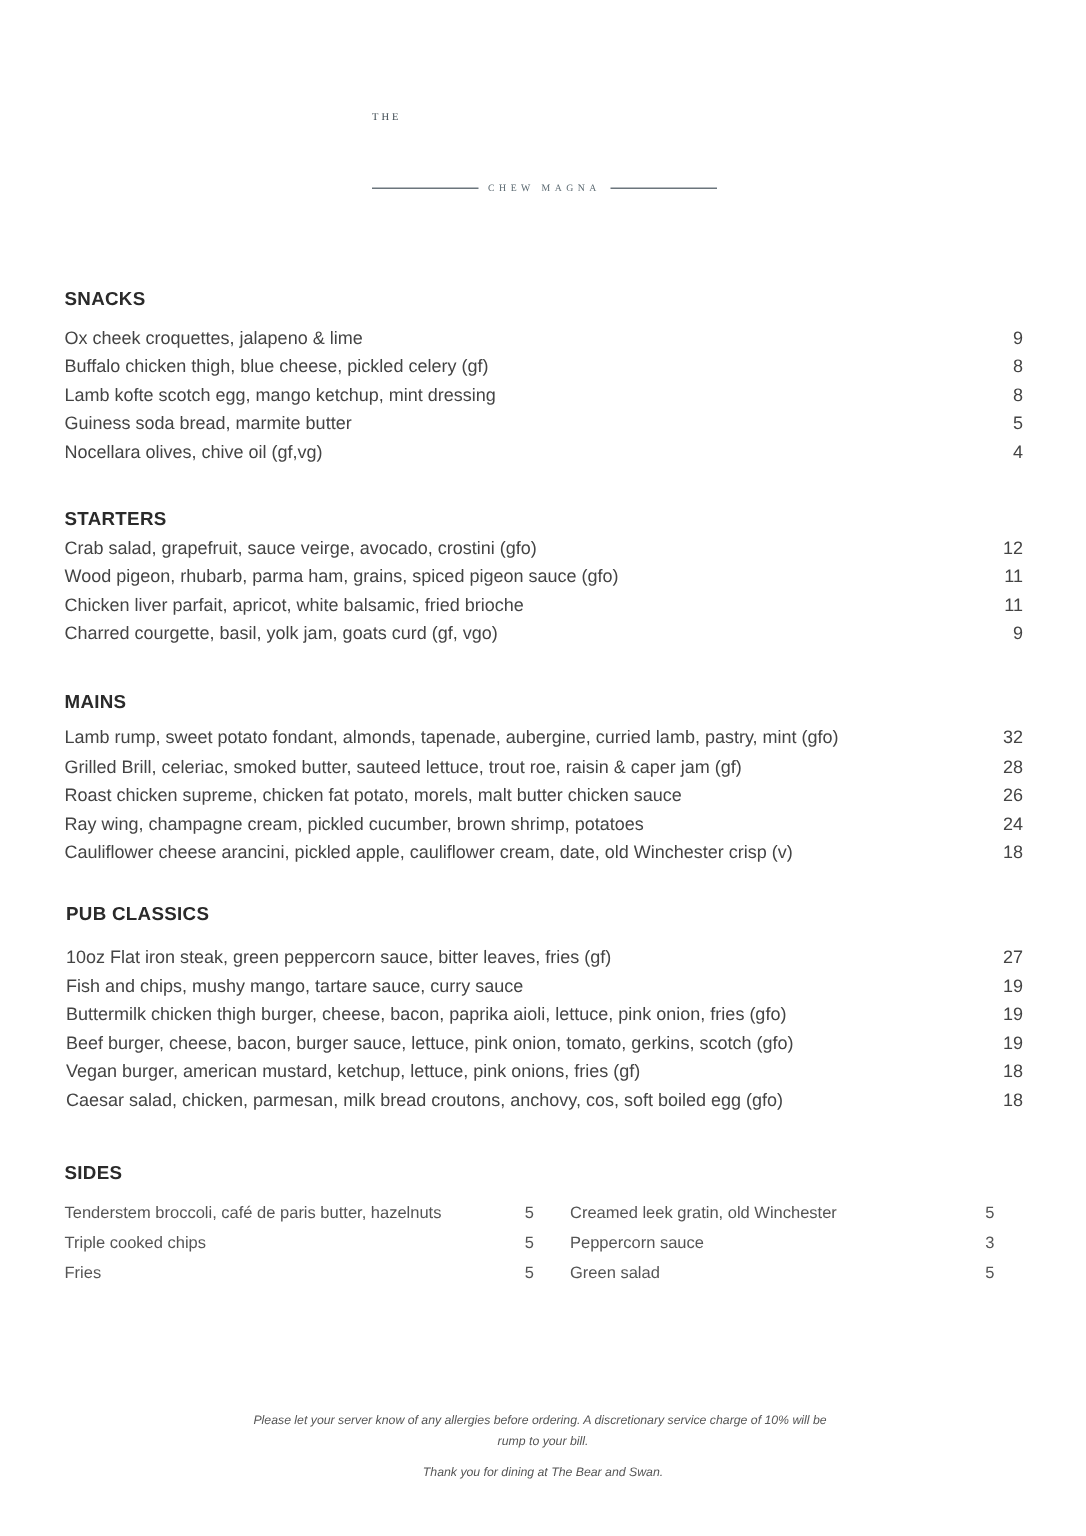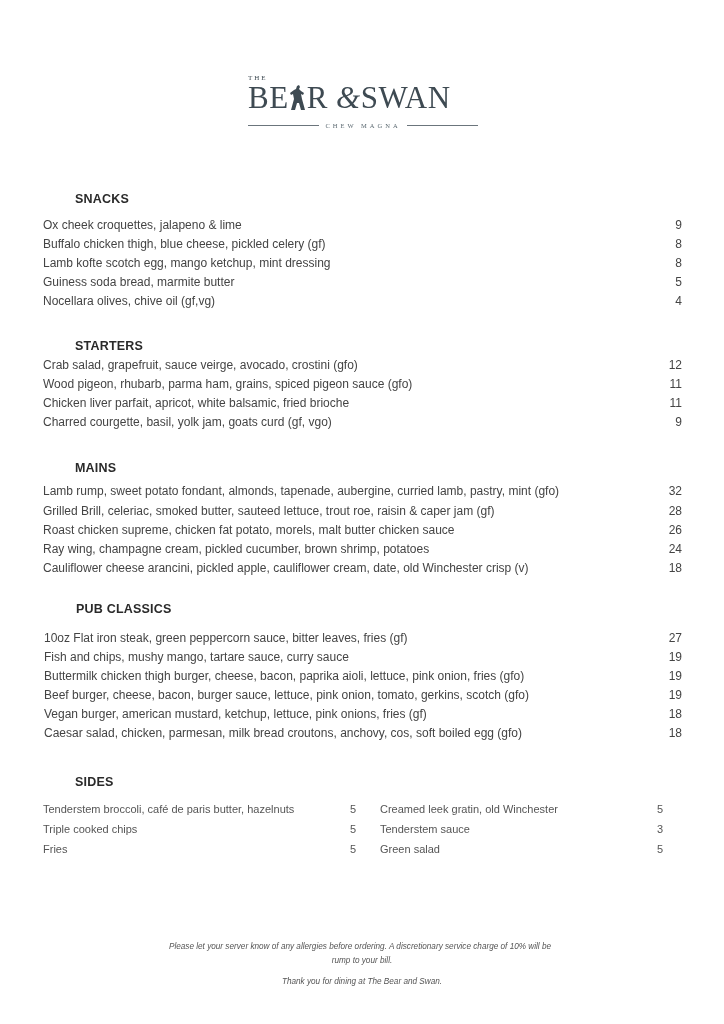--- a/index.html
+++ b/index.html
@@ -9,42 +9,36 @@
     
     .logo { position: absolute; left: 248px; top: 74px; width: 230px; height: 56px; text-align: left; color: #3e4a52; }
     .logo .the { position: absolute; left: 0; right: 0; top: 0; font-family: "Liberation Serif", "DejaVu Serif", serif; font-size: 7px; letter-spacing: 2px; }
     .logo .main { position: absolute; left: 0; right: 0; top: 7px; font-family: "Liberation Serif", "DejaVu Serif", serif; font-size: 31px; letter-spacing: 0.5px; line-height: 34px; white-space: nowrap; }
     .logo .main .bear-glyph { display: inline-block; width: 18px; height: 26px; vertical-align: -3px; }
     .logo .sub-row { position: absolute; left: 0; right: 0; top: 46px; height: 10px; display: flex; align-items: center; }
     .logo .rule { flex: 1; height: 1px; background: #6b757c; }
     .logo .sub { font-family: "Liberation Serif", "DejaVu Serif", serif; font-size: 6.5px; letter-spacing: 3px; padding: 0 6px; color: #5a6870; }
 
     
-    .section-title { position: absolute; left: 43px; font-size: 12.5px; font-weight: bold; color: #2a2a2a; letter-spacing: 0.2px; margin-left: 32px; }
+    .section-title { position: absolute; left: 43px; font-size: 12.5px; font-weight: bold; color: #2a2a2a; letter-spacing: 0.2px; }
     .row { position: absolute; left: 43px; width: 639px; font-size: 12px; color: #444; white-space: nowrap; }
     .row .desc { position: absolute; left: 0; top: 0; }
     .row .price { position: absolute; right: 0; top: 0; text-align: right; }
 
     .side { position: absolute; font-size: 11px; color: #555; white-space: nowrap; }
     .side .desc { position: absolute; left: 0; top: 0; }
     .side .price { position: absolute; right: 0; top: 0; }
 
     .footer { position: absolute; left: 0; width: 724px; text-align: center; font-style: italic; font-size: 8.2px; color: #555; }
   </style>
 </head>
 <body>
 
 <div class="logo">
   <div class="the">THE</div>
-  <div class="main">
-    <span>BE</span><svg class="bear-glyph" viewBox="0 0 18 26">
-        <path d="M8 1 L10 0 L11 2 L10 4 L12 6 L15 8 L14 10 L12 9 L13 14 L16 25 L12 25 L10 18 L8 18 L6 25 L2 25 L5 14 L4 9 L2 10 L1 8 L5 5 L7 4 Z" fill="#3e4a52"></path>
-      </svg><span>R</span>
-    <span style="font-style: italic;">&amp;</span><span>SWAN</span>
-  </div>
   <div class="sub-row">
     <div class="rule"></div>
     <div class="sub">CHEW MAGNA</div>
     <div class="rule"></div>
   </div>
 </div>
 
 <div class="section-title" style="top:192px;">SNACKS</div>
 <div class="row" style="top:218px;">
     <span class="desc">Ox cheek croquettes, jalapeno &amp; lime</span>
@@ -146,21 +140,21 @@
 <div class="side" style="left:43px; top:843px; width:313px;">
     <span class="desc">Fries</span>
     <span class="price">5</span>
   </div>
 
 <div class="side" style="left:380px; top:803px; width:283px;">
     <span class="desc">Creamed leek gratin, old Winchester</span>
     <span class="price">5</span>
   </div>
 <div class="side" style="left:380px; top:823px; width:283px;">
-    <span class="desc">Tenderstem sauce</span>
+    <span class="desc">Peppercorn sauce</span>
     <span class="price">3</span>
   </div>
 <div class="side" style="left:380px; top:843px; width:283px;">
     <span class="desc">Green salad</span>
     <span class="price">5</span>
   </div>
 
 <div class="footer" style="top:942px; left:-2px;">Please let your server know of any allergies before ordering. A discretionary service charge of 10% will be</div>
 <div class="footer" style="top:956px;">rump to your bill.</div>
 <div class="footer" style="top:977px;">Thank you for dining at The Bear and Swan.</div>

